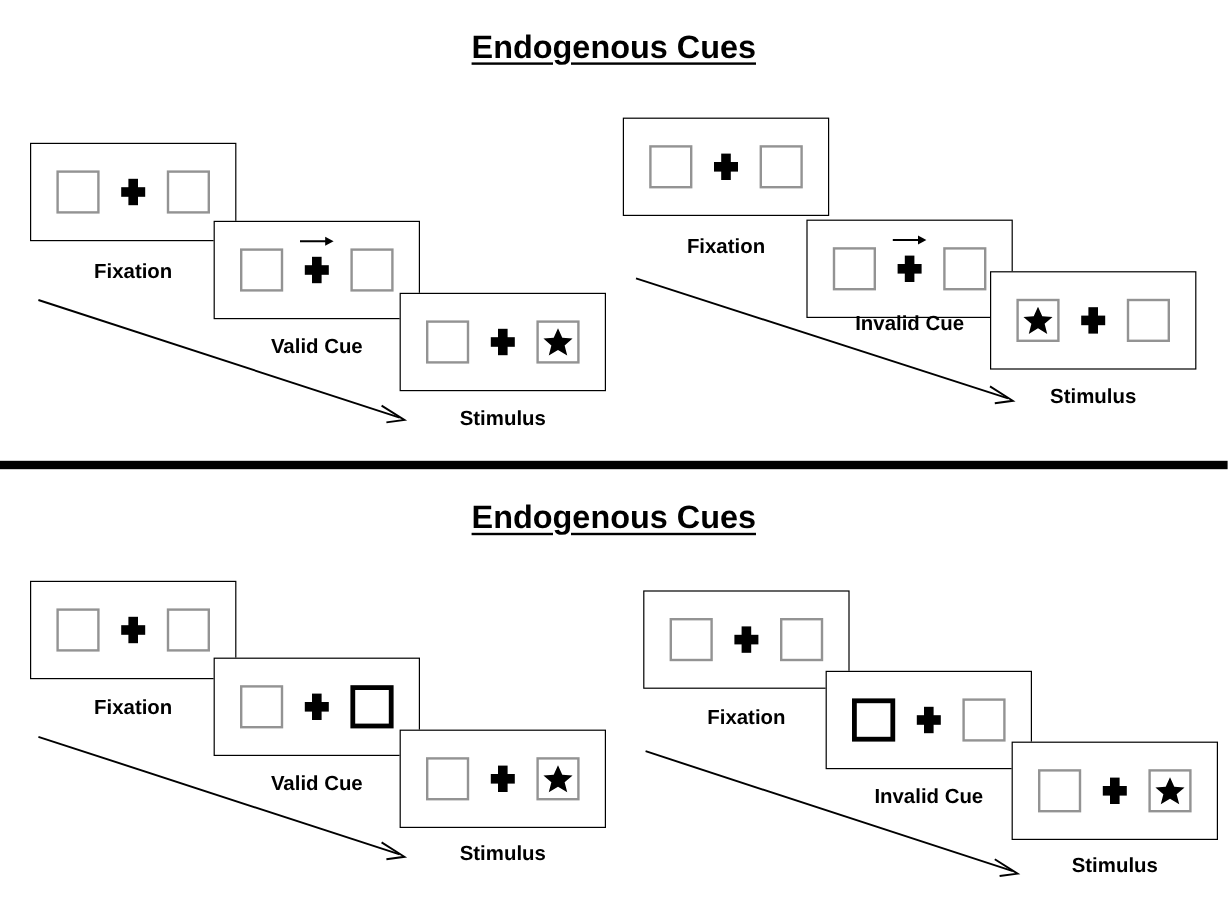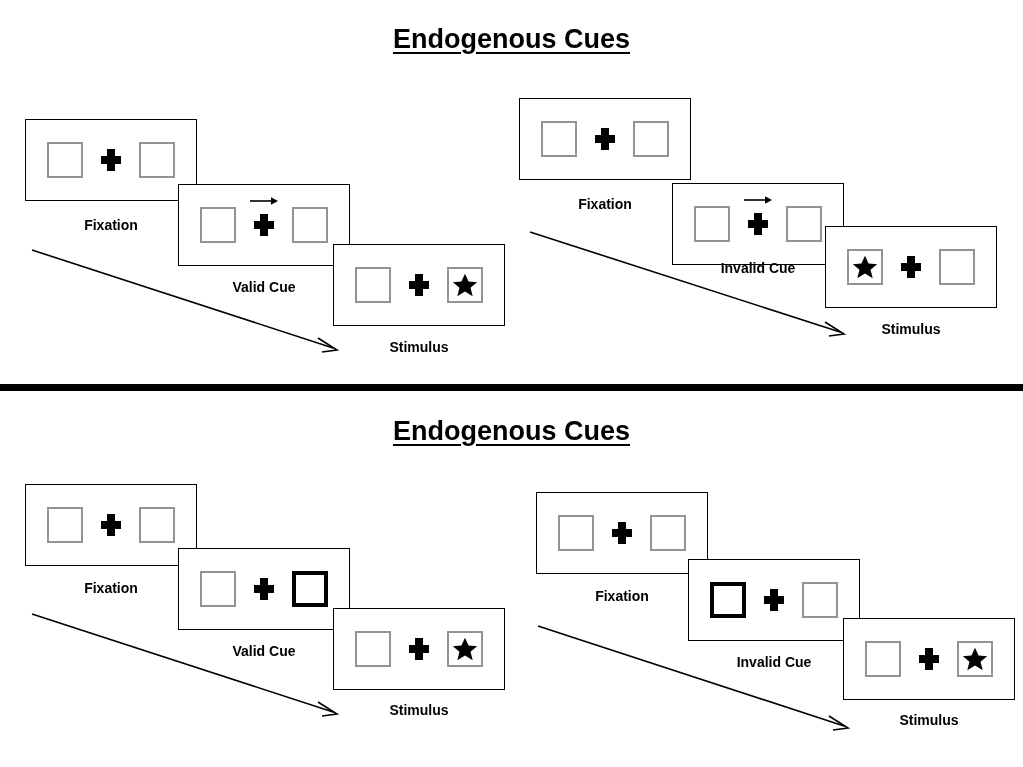--- a/index.html
+++ b/index.html
@@ -123,21 +123,21 @@
   
   .star {
     width: 26px;
     height: 26px;
     display: block;
   }
 
   
   .stage-label {
     position: absolute;
-    font-size: 14px;
+    font-size: 17px;
     font-weight: bold;
     white-space: nowrap;
     text-align: center;
   }
 
   
   .time-arrow {
     position: absolute;
     overflow: visible;
   }

